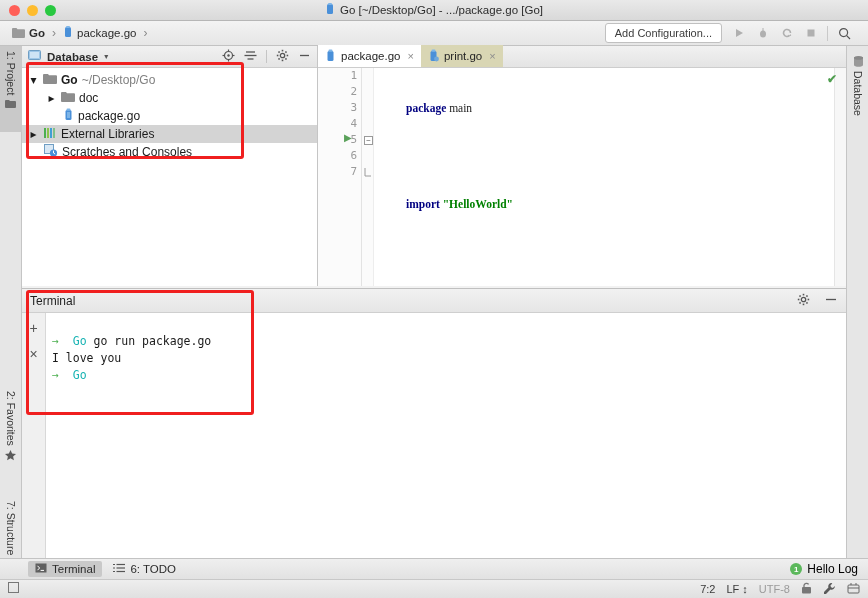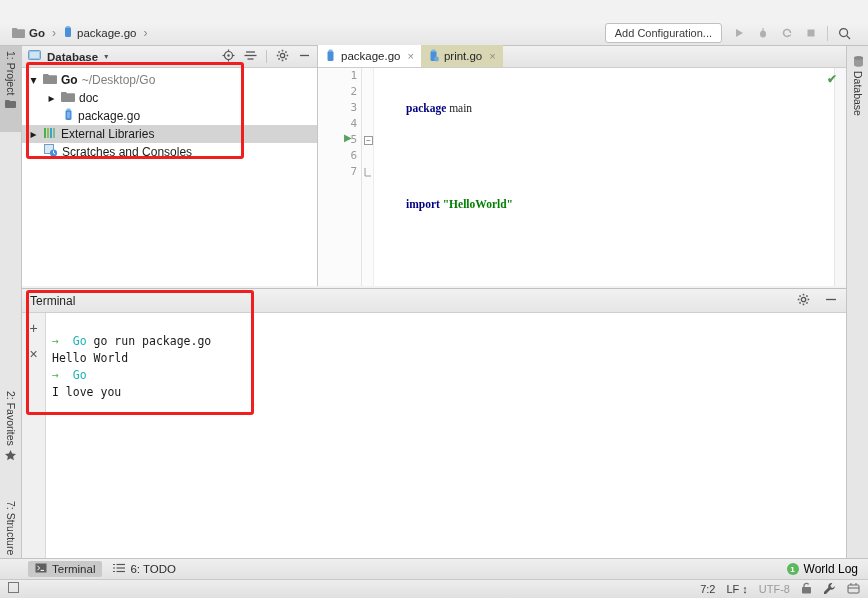--- a/index.html
+++ b/index.html
@@ -170,20 +170,36 @@
   #redbox-project { left:26px; top:62px; width:218px; height:97px; }
   #redbox-terminal { left:26px; top:290px; width:228px; height:125px; }
 
   .ico { display:inline-block; vertical-align:middle; }
 </style>
 </head>
 <body>
 
 <div id="app">
 
+  <div class="titlebar">
+    <div class="lights">
+      <div class="light red"></div>
+      <div class="light yellow"></div>
+      <div class="light green"></div>
+    </div>
+    <div class="title-wrap">
+      <span class="ico">
+        <svg width="10" height="12" viewBox="0 0 10 12">
+            <rect x="2" y="1" width="6" height="10" rx="1.5" fill="#4a90d9"></rect>
+            <rect x="3" y="0" width="4" height="2" rx="1" fill="#7fb6e8"></rect>
+          </svg>
+      </span>
+      <span class="title-text">Go [~/Desktop/Go] - .../package.go [Go]</span>
+    </div>
+  </div>
 
   <div class="navbar">
     <div class="crumbs">
       <span class="crumb bold">
         <span class="ico">
           <svg width="13" height="11" viewBox="0 0 13 11">
               <path d="M0 2a1 1 0 011-1h3.5l1 1.2H12a1 1 0 011 1V10a1 1 0 01-1 1H1a1 1 0 01-1-1z" fill="#9a9a9a"></path>
             </svg>
         </span>
         <span>Go</span>
@@ -479,23 +495,22 @@
       </div>
     </div>
 
     <div class="tm-body">
       <div class="tm-side">
         <span class="btn">+</span>
         <span class="btn">×</span>
       </div>
       <div class="tm-out">
         <div class="tline"><span class="arrow-g">→</span><span>&nbsp;&nbsp;</span><span class="cy">Go</span><span> go run package.go</span></div>
-        <div class="tline"><span>Hello World</span></div>
+        <div class="tline"><span>I love you</span></div>
         <div class="tline"><span class="arrow-g">→</span><span>&nbsp;&nbsp;</span><span class="cy">Go</span></div>
-        <div class="tline"><span>I love you</span></div>
       </div>
     </div>
   </div>
 
   <div class="bottombar">
     <div class="btab active">
       <span class="ico">
         <svg width="12" height="10" viewBox="0 0 12 10">
             <rect x="0.5" y="0.5" width="11" height="9" fill="#5f5f5f"></rect>
             <path d="M2.5 2.8L4.6 5 2.5 7.2" stroke="#fff" stroke-width="1" fill="none"></path>
@@ -514,21 +529,21 @@
               <line x1="3.5" y1="5" x2="12" y2="5"></line>
               <line x1="0" y1="8.5" x2="2" y2="8.5"></line>
               <line x1="3.5" y1="8.5" x2="12" y2="8.5"></line>
             </g>
           </svg>
       </span>
       <span>6: TODO</span>
     </div>
     <div class="bright">
       <span class="badge">1</span>
-      <span>World Log</span>
+      <span>Hello Log</span>
     </div>
   </div>
 
   <div class="statusbar">
     <span class="ico">
       <svg width="11" height="11" viewBox="0 0 11 11">
           <rect x="0.5" y="0.5" width="10" height="10" stroke="#777" fill="none"></rect>
         </svg>
     </span>
     <div class="st-right">

